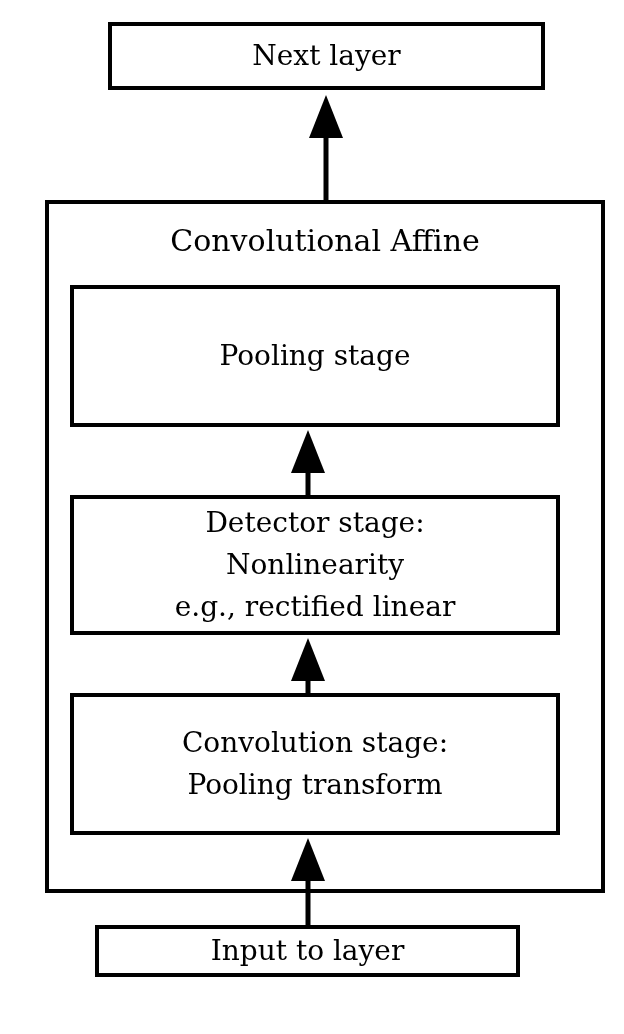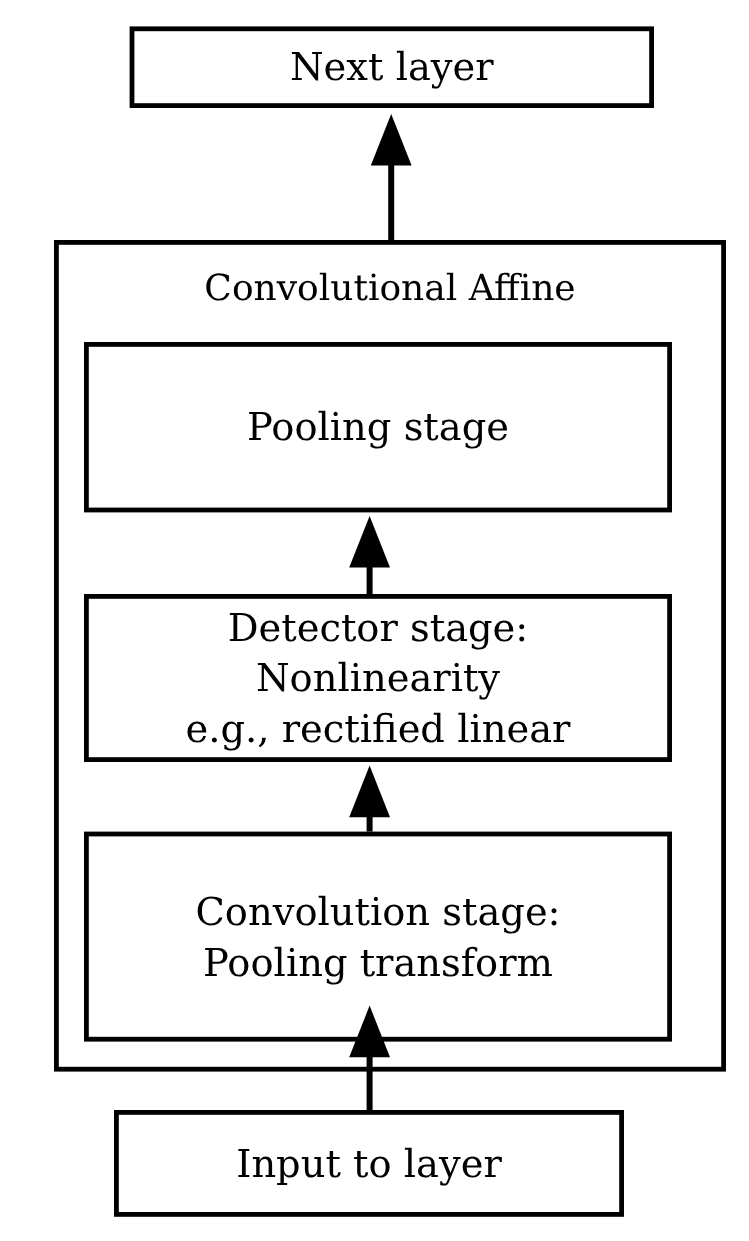--- a/index.html
+++ b/index.html
@@ -19,21 +19,21 @@
   .box {
     position: absolute;
     box-sizing: border-box;
     background: #ffffff;
     border: 4px solid #000000;
     display: flex;
     flex-direction: column;
     align-items: center;
     justify-content: center;
     text-align: center;
-    font-size: 32px;
+    font-size: 28px;
     line-height: 42px;
   }
   .box-next-layer {
     left: 108px; top: 22px;
     width: 437px; height: 68px;
   }
   .box-outer {
     left: 45px; top: 200px;
     width: 560px; height: 693px;
     justify-content: flex-start;
@@ -43,25 +43,25 @@
   .box-pooling {
     left: 70px; top: 285px;
     width: 490px; height: 142px;
   }
   .box-detector {
     left: 70px; top: 495px;
     width: 490px; height: 140px;
   }
   .box-convolution {
     left: 70px; top: 693px;
-    width: 490px; height: 175px;
+    width: 490px; height: 142px;
   }
   .box-input {
     left: 95px; top: 925px;
-    width: 425px; height: 89px;
+    width: 425px; height: 52px;
   }
   .arrows {
     position: absolute;
     left: 0; top: 0;
     width: 624px; height: 1034px;
     pointer-events: none;
   }
   .arrows line {
     stroke: #000000;
     stroke-width: 5;

